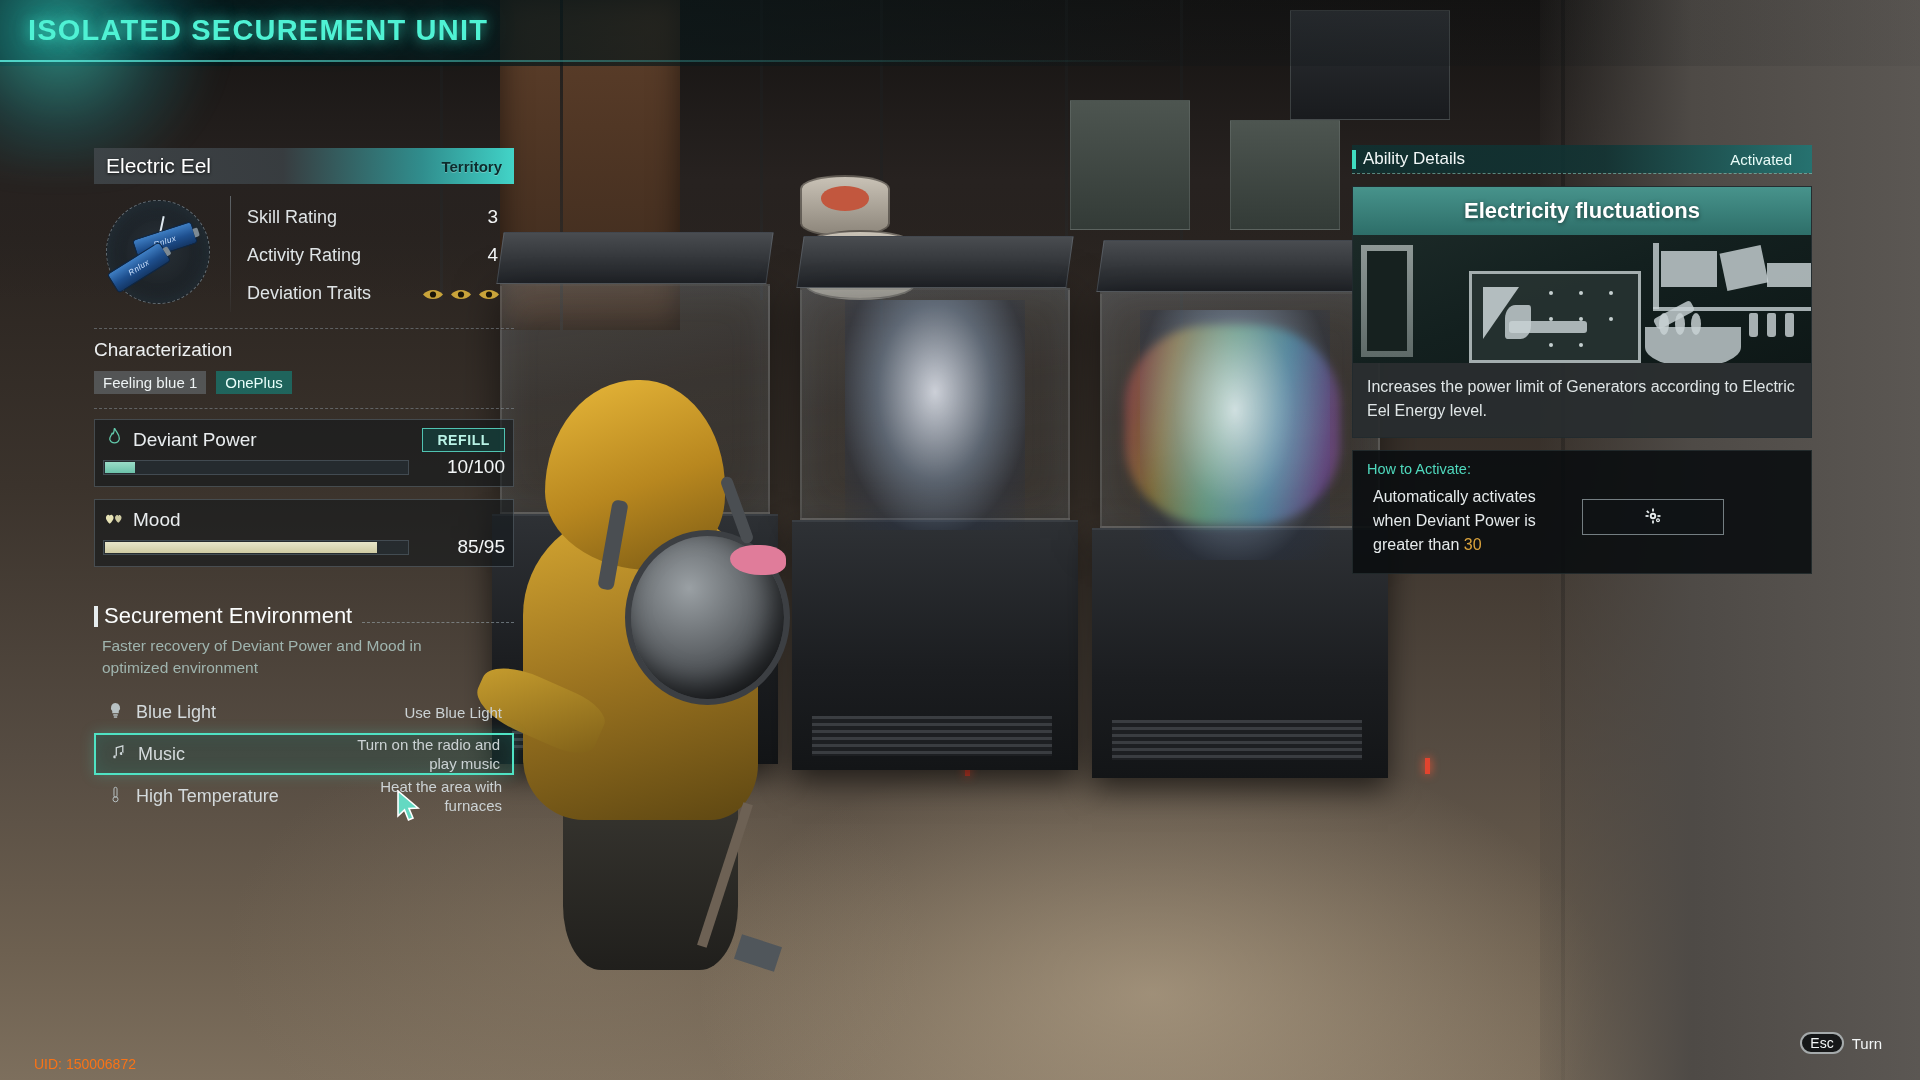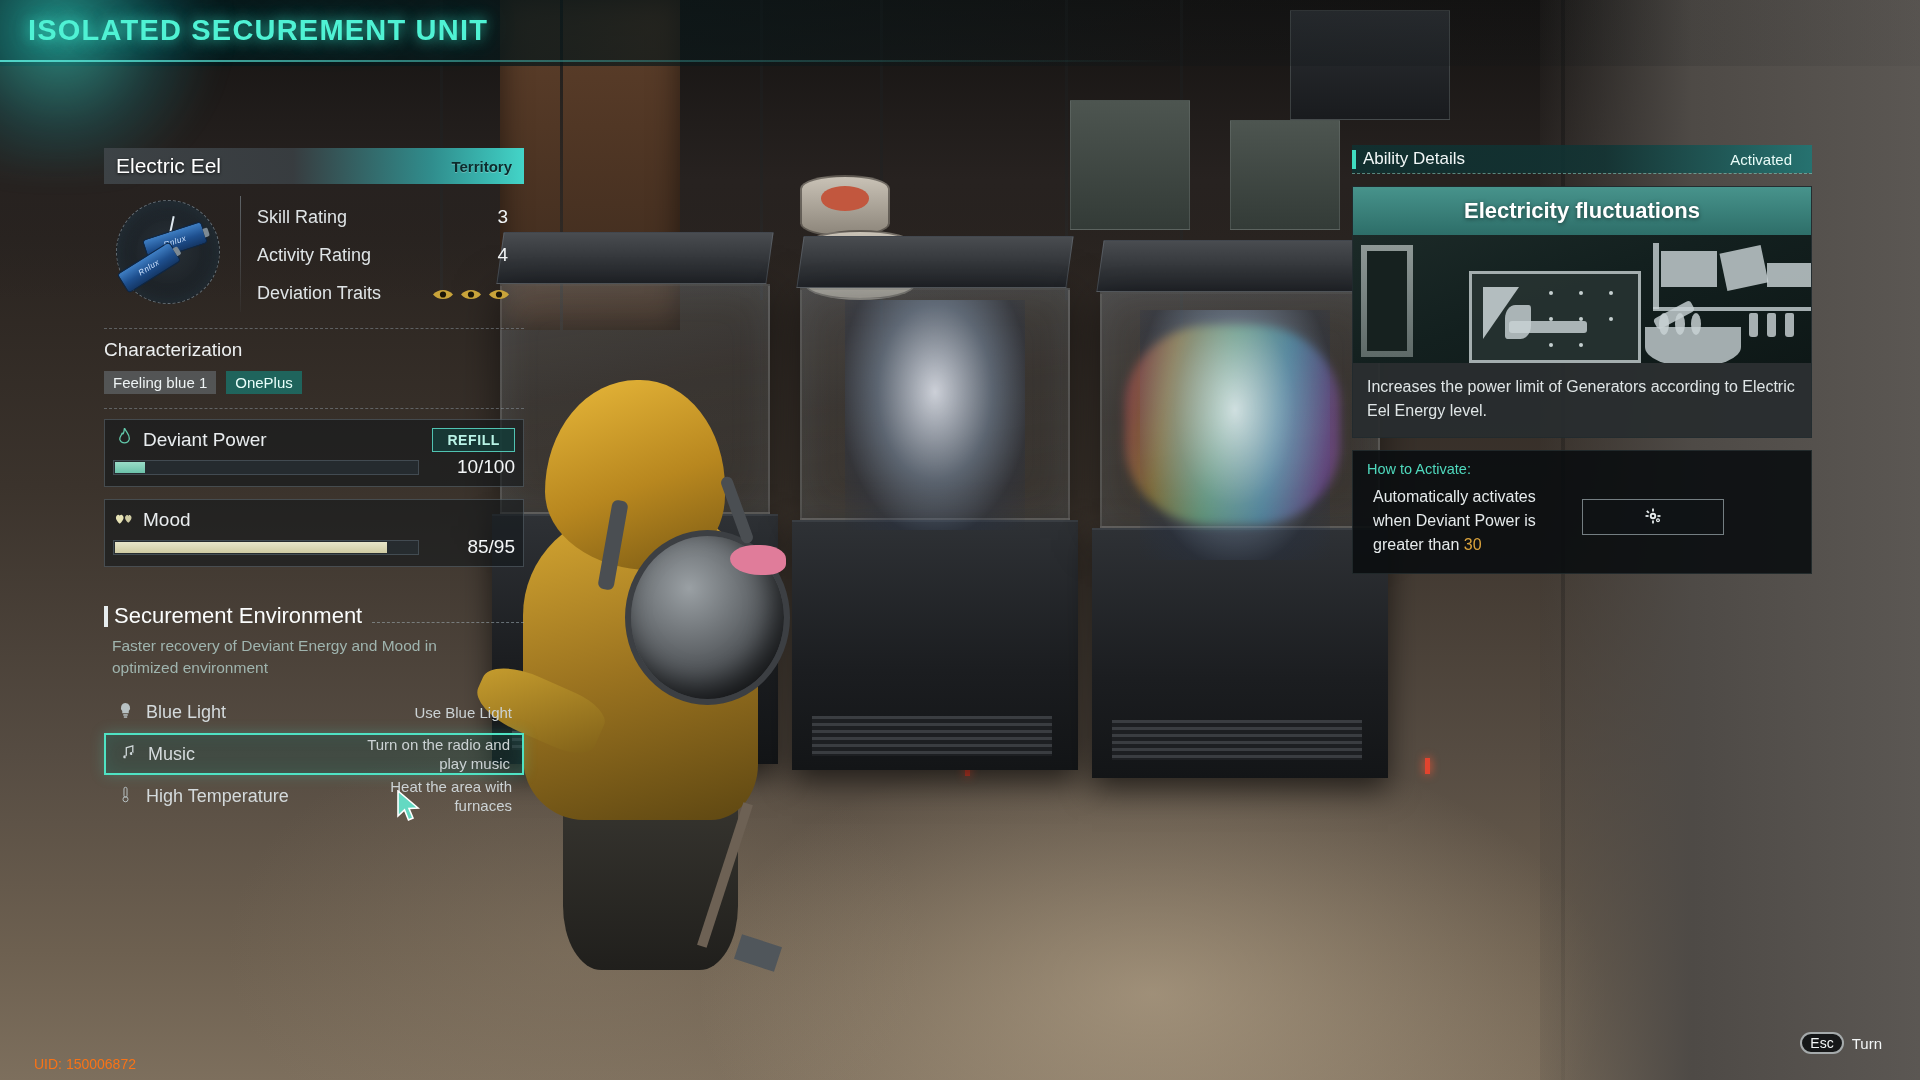--- a/index.html
+++ b/index.html
@@ -144,21 +144,21 @@
     font-size: 29px; font-weight: bold; letter-spacing: 1.2px;
     color: #4ff2d4;
     text-shadow: 0 0 14px rgba(60,240,210,0.75), 0 0 34px rgba(40,200,190,0.45);
   }
   #topline {
     position:absolute; left:0; top:60px; width: 1180px; height: 2px;
     background: linear-gradient(90deg, rgba(90,235,220,0.85), rgba(70,200,195,0.32) 55%, rgba(60,170,170,0) 100%);
   }
 
   
-  #left-panel { position: absolute; left: 104px; top: 148px; width: 420px; }
+  #left-panel { position: absolute; left: 94px; top: 148px; width: 420px; }
 
   .name-row {
     position: relative; height: 36px; display:flex; align-items:center;
     background: linear-gradient(90deg, rgba(64,70,74,0.88) 0%, rgba(58,64,68,0.88) 45%, rgba(50,160,160,0.85) 78%, rgba(66,226,214,0.92) 100%);
     padding: 0 12px;
   }
   .name-row .dev-name { font-size: 21px; color: #fff; text-shadow: 0 1px 3px rgba(0,0,0,0.8); }
   .name-row .dev-tag {
     margin-left: auto; font-size: 15px; font-weight: bold; color:#0d2b2c;
     text-shadow: 0 1px 0 rgba(255,255,255,0.25);
@@ -466,21 +466,21 @@
       <span class="bar-text">85/95</span>
     </div>
   </div>
 
   <div id="sec-env">
     <div class="sec-title-row">
       <span class="sec-bar"></span>
       <span class="sec-title">Securement Environment</span>
       <span class="sec-dash"></span>
     </div>
-    <div class="sec-desc">Faster recovery of Deviant Energy and Mood in optimized environment</div>
+    <div class="sec-desc">Faster recovery of Deviant Power and Mood in optimized environment</div>
 
     <div class="env-row">
       <span class="env-icon">
         <svg viewBox="0 0 14 18" width="13" height="17">
             <path d="M7 1 A5 5 0 0 1 10.5 9.5 L10.5 12 L3.5 12 L3.5 9.5 A5 5 0 0 1 7 1 Z" fill="#b8c2c4"></path>
             <rect x="4.6" y="13" width="4.8" height="1.6" fill="#b8c2c4"></rect>
             <rect x="5.2" y="15.3" width="3.6" height="1.5" fill="#b8c2c4"></rect>
           </svg>
       </span>
       <span class="env-name">Blue Light</span>

